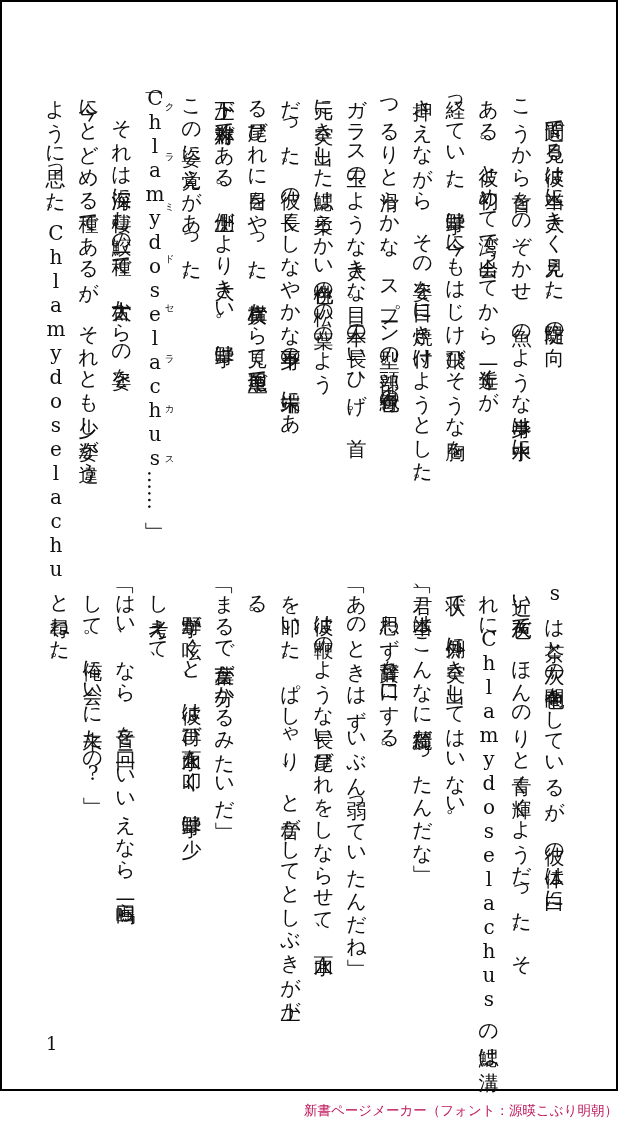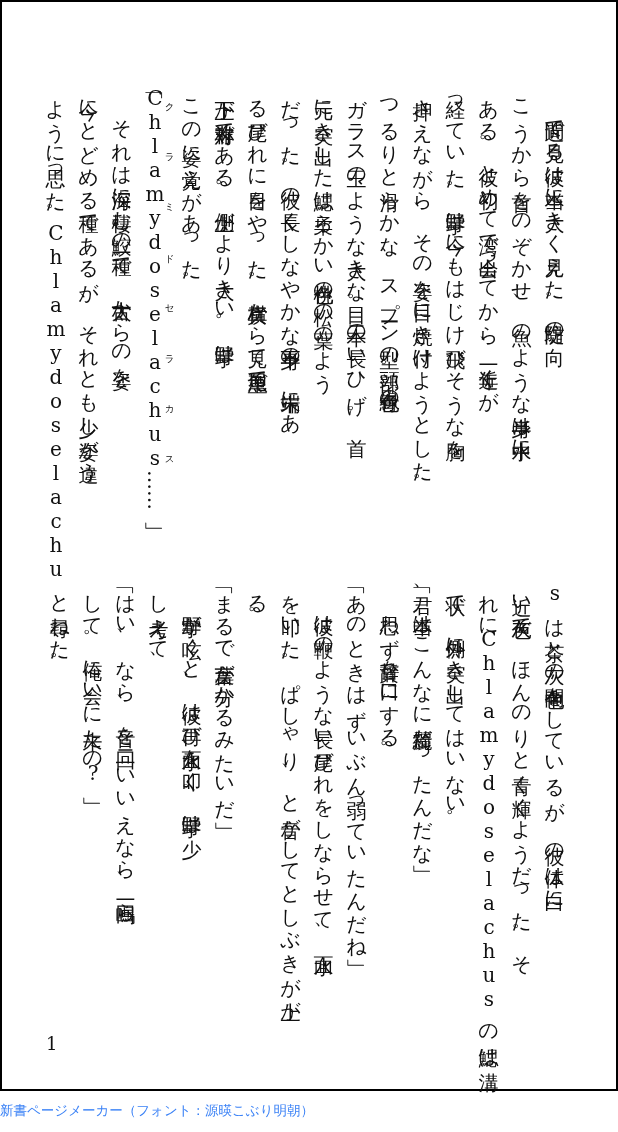--- a/index.html
+++ b/index.html
@@ -57,24 +57,24 @@
     top: 1033px;
     font-size: 18px;
     line-height: 1.2;
     color: #111111;
   }
   .footer-caption {
     position: absolute;
     left: 0;
     top: 1101px;
     width: 618px;
-    text-align: left;
+    text-align: right;
     font-size: 13.5px;
     line-height: 1.4;
-    color: #3b82f6;
+    color: #be185d;
   }
 </style>
 </head>
 <body>
 
 <div class="page-frame"></div>
 
 <div class="vblock vblock-1">
     <p>　間近で見る彼は本当に大きく見えた。堤防の向</p>
     <p>こうから首をのぞかせ、魚のような半身は水中に</p>

